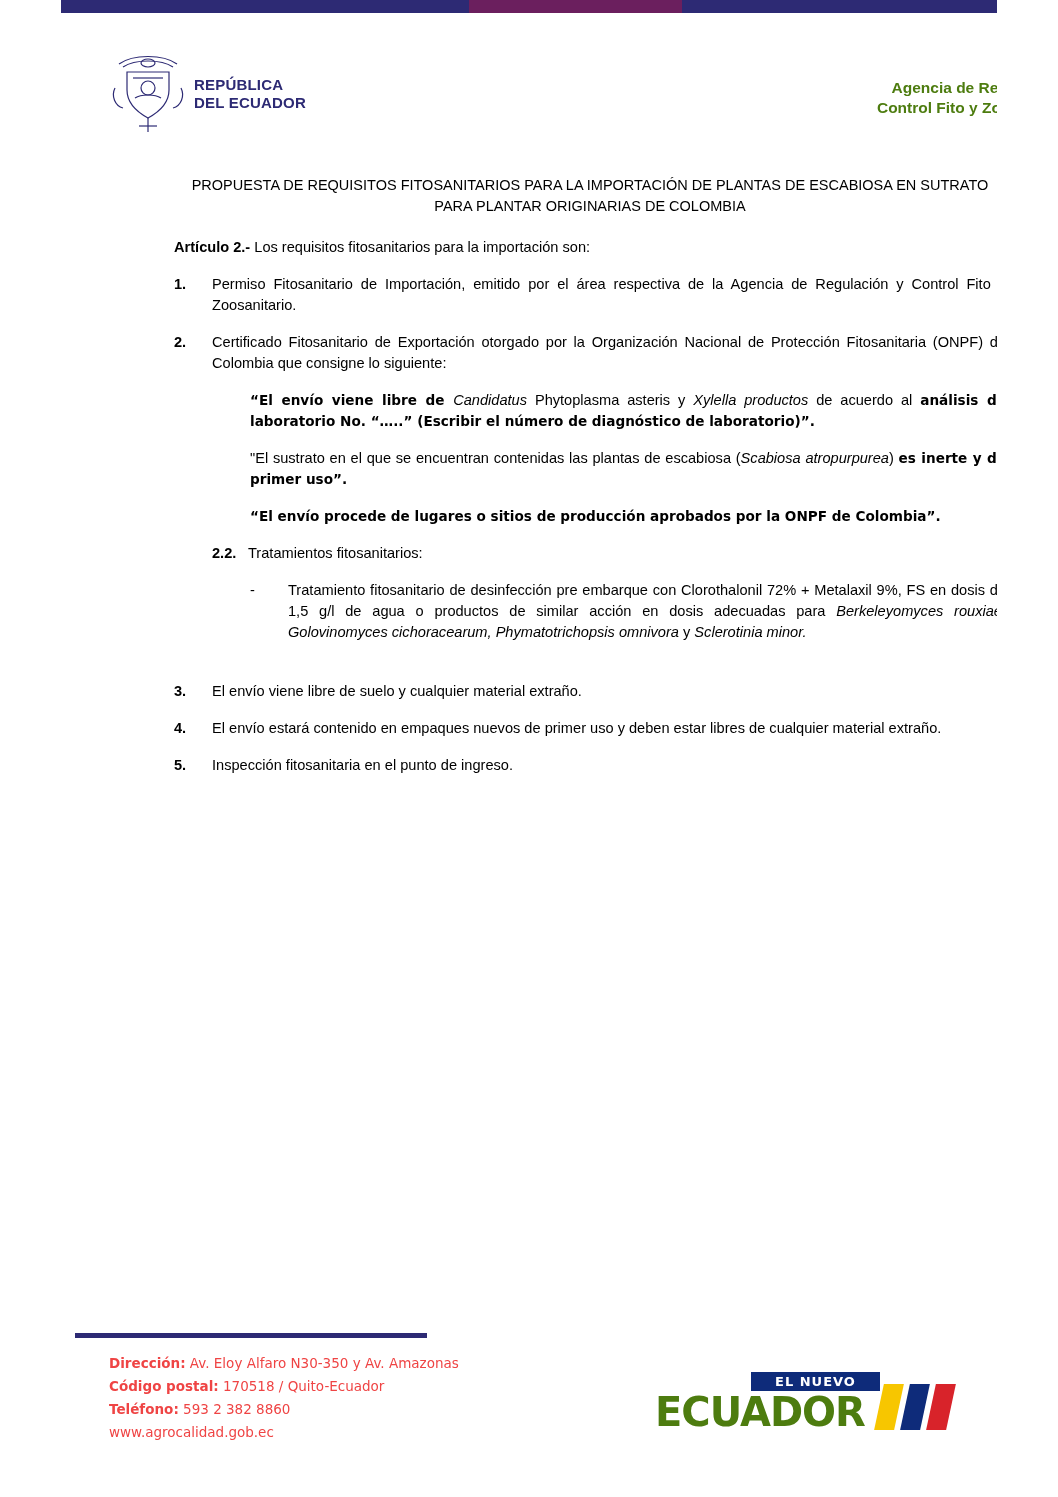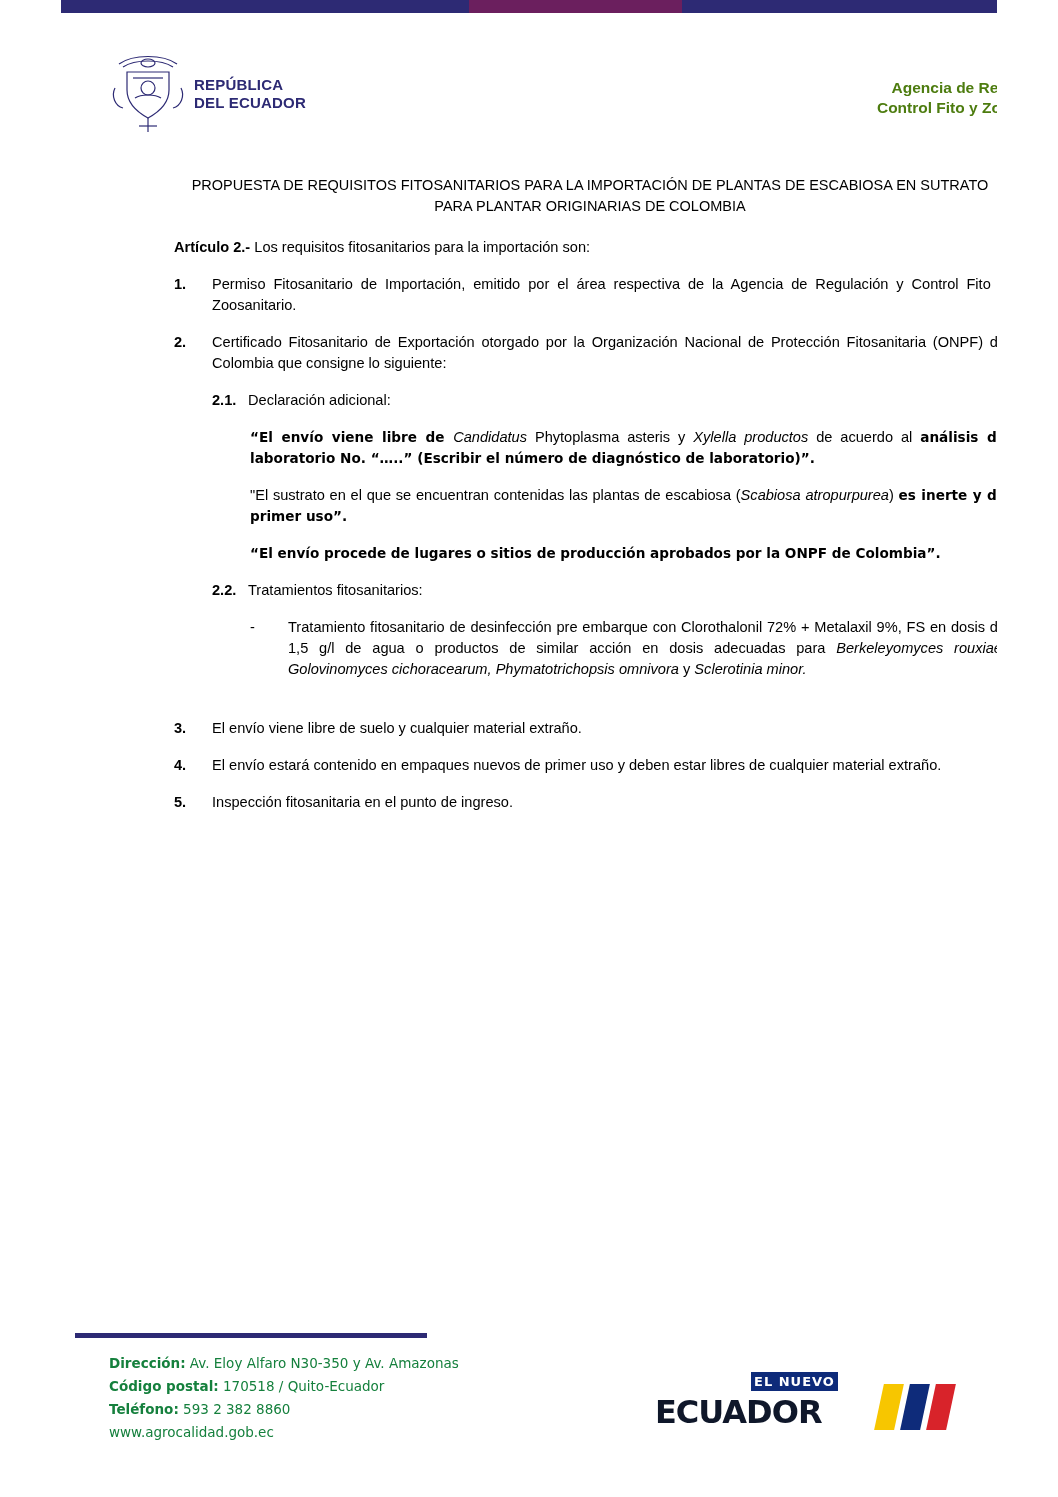--- a/index.html
+++ b/index.html
@@ -188,21 +188,21 @@
     left: 14px;
     top: 0;
     width: 352px;
     height: 5px;
     background: #2d2a74;
   }
   .footer-text {
     position: absolute;
     left: 48px;
     top: 1352px;
-    color: #15803d;
+    color: #ef4444;
     font-family: "DejaVu Sans", sans-serif;
     font-size: 13.5px;
     line-height: 23px;
   }
   .footer-text .fline b { font-weight: bold; }
   .footer-text .flink { font-weight: normal; }
 
   .ecuador-logo {
     position: absolute;
     right: 42px;
@@ -213,30 +213,30 @@
   .el-nuevo {
     position: absolute;
     left: 96px;
     top: 0px;
     color: #ffffff;
     background: #0e2b7a;
     font-family: "DejaVu Sans", sans-serif;
     font-weight: bold;
     font-size: 13px;
     letter-spacing: 1px;
-    padding: 2px 3px;
+    padding: 2px 24px;
   }
   .ec-word {
     position: absolute;
     left: 0px;
     top: 18px;
-    color: #0f172a;
+    color: #4d7c0f;
     font-family: "DejaVu Sans", sans-serif;
     font-weight: bold;
-    font-size: 32px;
+    font-size: 40px;
     letter-spacing: -1px;
     line-height: 44px;
     text-align: right;
   }
   .flag {
     position: absolute;
     right: 0;
     top: 12px;
     width: 78px;
     height: 46px;
@@ -301,24 +301,20 @@
     <div class="num-item">
       <div class="num">1.</div>
       <div class="txt">Permiso Fitosanitario de Importación, emitido por el área respectiva de la Agencia de Regulación y Control Fito y Zoosanitario.</div>
     </div>
 
     <div class="num-item">
       <div class="num">2.</div>
       <div class="txt">Certificado Fitosanitario de Exportación otorgado por la Organización Nacional de Protección Fitosanitaria (ONPF) de Colombia que consigne lo siguiente:</div>
     </div>
 
-    <div class="sub-item">
-      <div class="snum">2.1.</div>
-      <div class="stxt"> Declaración adicional:</div>
-    </div>
 
     <p class="quote">
       <span class="nb">“El envío viene libre de </span><i>Candidatus</i><span> Phytoplasma asteris y </span><i>Xylella productos</i><span> de acuerdo al </span><span class="nb">análisis de laboratorio No. “…..” (Escribir el número de diagnóstico de laboratorio)”.</span>
     </p>
 
     <p class="quote">
       <span>"El sustrato en el que se encuentran contenidas las plantas de escabiosa (</span><i>Scabiosa atropurpurea</i><span>) </span><span class="nb">es inerte y de primer uso”.</span>
     </p>
 
     <p class="quote">

